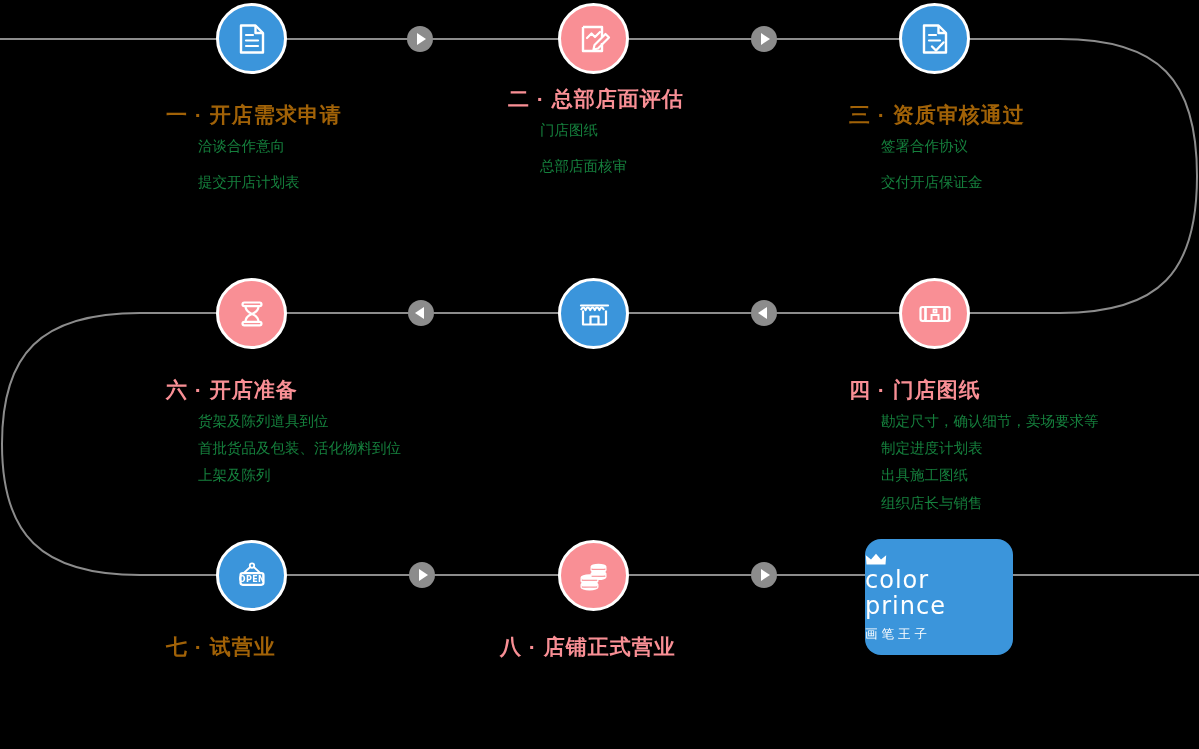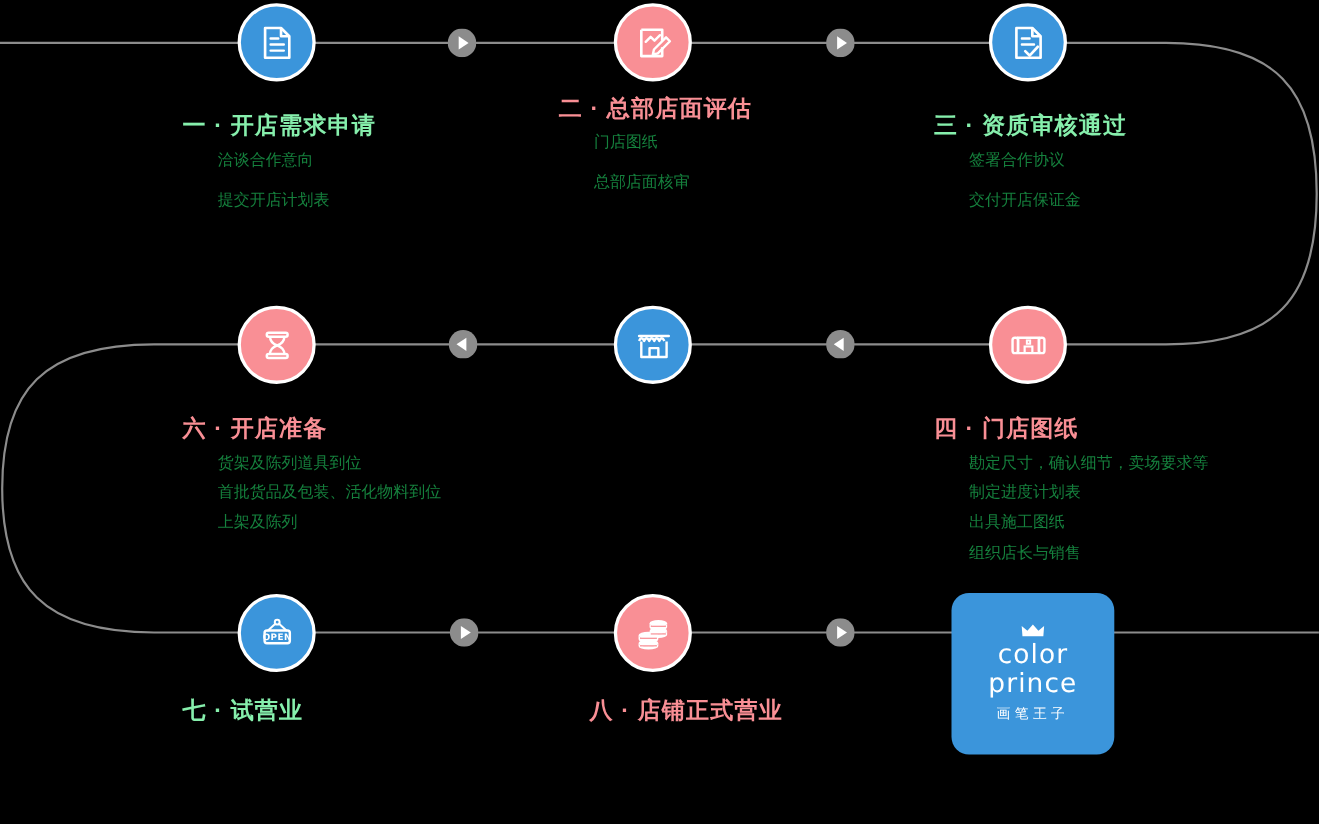--- a/index.html
+++ b/index.html
@@ -32,43 +32,43 @@
 
   
   .txt{position:absolute;}
   .title{
     font-size:21px;
     font-weight:bold;
     letter-spacing:1px;
     white-space:nowrap;
     line-height:1;
   }
-  .title.blue{color:#86efac;}
+  .title.blue{color:#a16207;}
   .title.pink{color:#f98f95;}
   .subs{
     margin-top:14px;
     padding-left:32px;
     color:#15803d;
     font-size:14.5px;
     line-height:1.05;
     white-space:nowrap;
   }
   .subs.loose li{margin-bottom:21px;}
   .subs.tight li{margin-bottom:12px;}
   .subs ul{margin:0;padding:0;list-style:none;}
 
   
   .logo{
     position:absolute;
-    width:148px;height:147px;
+    width:148px;height:116px;
     border-radius:16px;
     background:#3b95db;
     display:flex;
     flex-direction:column;
-    align-items:center;
+    align-items:flex-start;
     justify-content:center;
   }
   .logo .crown{margin-bottom:-2px;}
   .logo .word{
     color:#ffffff;
     font-size:24px;
     letter-spacing:1px;
     line-height:1.0;
     font-family:"DejaVu Sans",sans-serif;
   }
@@ -293,21 +293,21 @@
           <g fill="none" stroke="#f98f95" stroke-width="1.2" opacity="0.9">
             <path d="M15.6 11.4 h13.8"></path>
             <path d="M15.6 18.3 h13.8"></path>
             <path d="M5.8 22.3 h15.4"></path>
             <path d="M5.8 29.1 h15.4"></path>
           </g>
         </svg>
       </span>
     </div>
   </div>
-  <div class="txt" style="left:536px;top:636px;">
+  <div class="txt" style="left:500px;top:636px;">
     <div class="title pink">八 · 店铺正式营业</div>
   </div>
 
   <div class="node" style="left:751px;top:562px;">
     <svg width="26" height="26" viewBox="0 0 26 26">
       <circle cx="13" cy="13" r="13" fill="#8c8c8c"></circle>
       <path d="M10 7 L19 13 L10 19 Z" fill="#ffffff"></path>
     </svg>
   </div>
 

